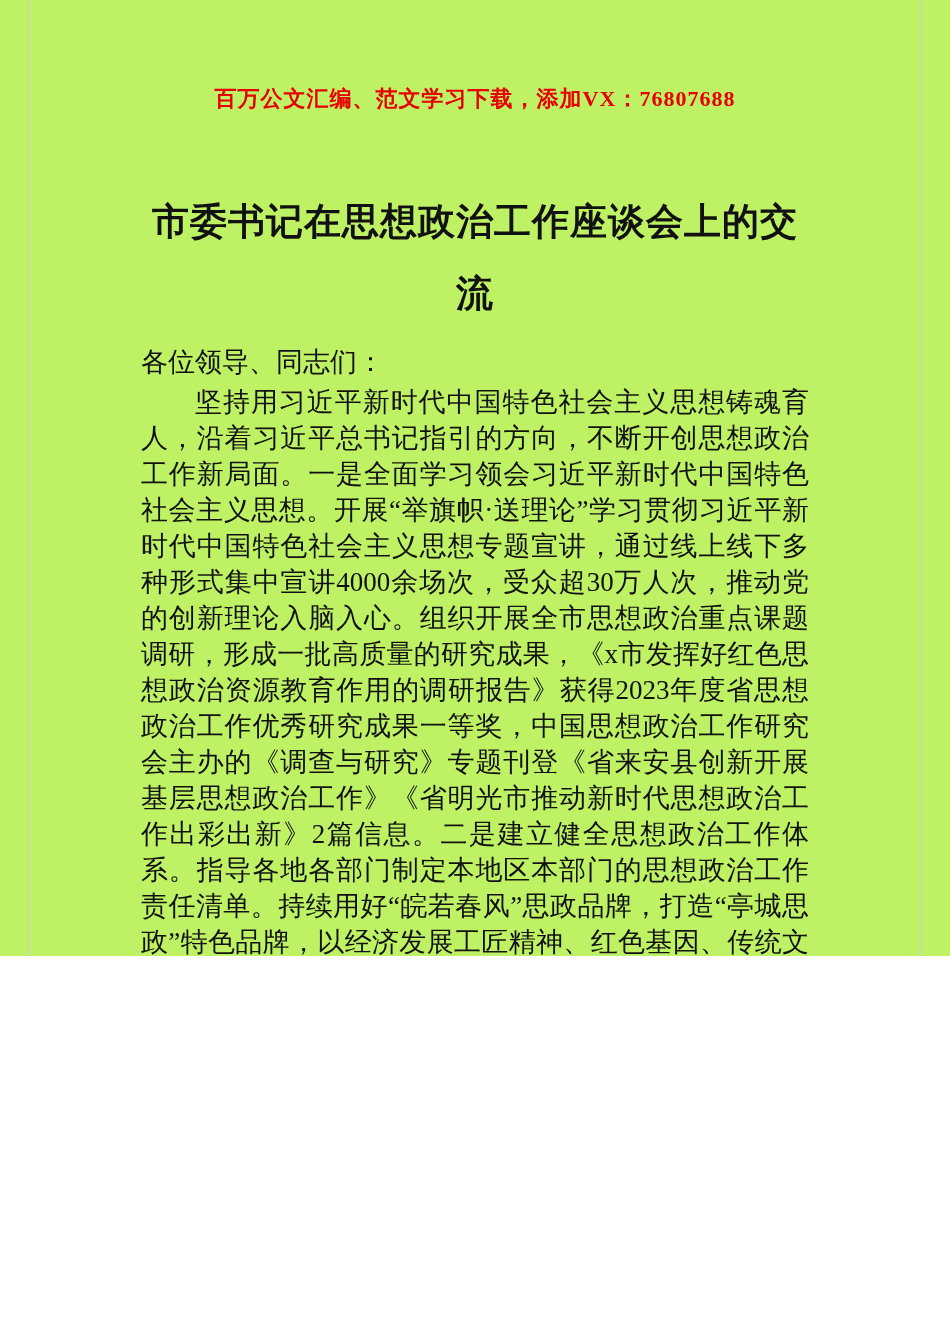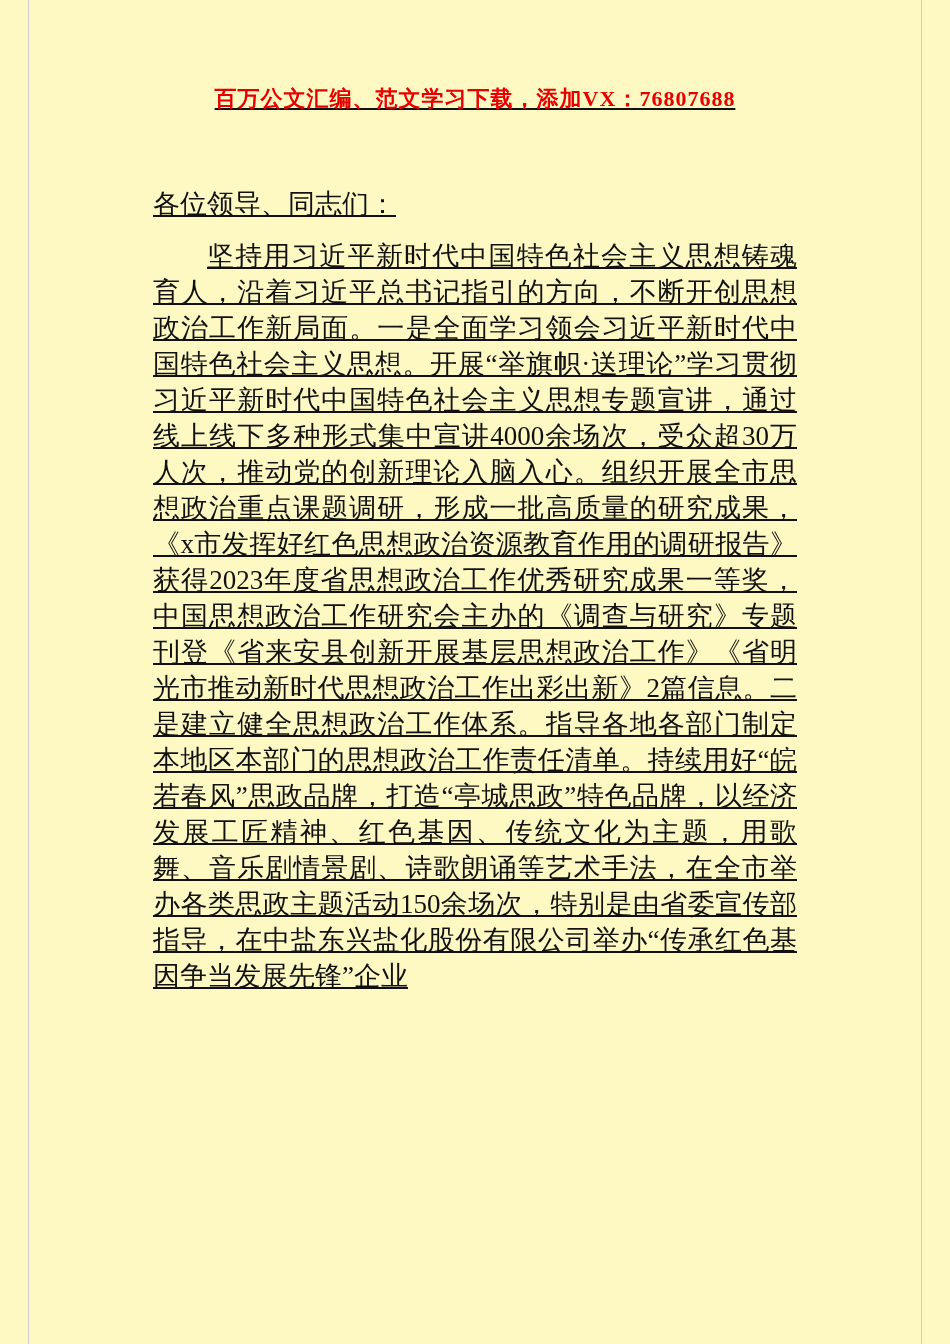--- a/index.html
+++ b/index.html
@@ -5,24 +5,23 @@
   
   html, body { margin: 0; padding: 0; }
   body {
     background: #ffffff;
     font-family: "Liberation Serif", "DejaVu Serif", serif;
     color: #111111;
   }
   .page {
     position: relative;
     width: 950px;
-    height: 1344px;
-    background: #fef9c3;
+    height: 956px;
+    background: #bef264;
     overflow: hidden;
-    text-decoration: underline;
   }
   .page-edge {
     position: absolute;
     top: 0;
     bottom: 0;
     width: 1px;
     background: #cccccc;
   }
   .page-edge.left  { left: 28px; }
   .page-edge.right { right: 28px; }
@@ -47,38 +46,39 @@
     line-height: 72px;
     font-weight: 700;
     letter-spacing: 1px;
   }
   .body-text {
     margin-top: 14px;
     font-size: 27px;
     line-height: 36px;
     text-align: justify;
   }
-  .body-text p { margin: 16px; }
+  .body-text p { margin: 4px; }
   .salutation { text-indent: 0; }
   .para { text-indent: 2em; }
   .heading { font-weight: 700; }
 </style>
 </head>
 <body>
 
 <div class="page">
 
   <div class="page-edge left"></div>
   <div class="page-edge right"></div>
 
   <div class="promo">百万公文汇编、范文学习下载，添加VX：76807688</div>
 
   <div class="doc">
 
     <div class="title">
+      <div>市委书记在思想政治工作座谈会上的交流</div>
     </div>
 
     <div class="body-text">
       <p class="salutation">各位领导、同志们：</p>
 
 
 
       <p class="para">坚持用习近平新时代中国特色社会主义思想铸魂育人，沿着习近平总书记指引的方向，不断开创思想政治工作新局面。一是全面学习领会习近平新时代中国特色社会主义思想。开展“举旗帜·送理论”学习贯彻习近平新时代中国特色社会主义思想专题宣讲，通过线上线下多种形式集中宣讲4000余场次，受众超30万人次，推动党的创新理论入脑入心。组织开展全市思想政治重点课题调研，形成一批高质量的研究成果，《x市发挥好红色思想政治资源教育作用的调研报告》获得2023年度省思想政治工作优秀研究成果一等奖，中国思想政治工作研究会主办的《调查与研究》专题刊登《省来安县创新开展基层思想政治工作》《省明光市推动新时代思想政治工作出彩出新》2篇信息。二是建立健全思想政治工作体系。指导各地各部门制定本地区本部门的思想政治工作责任清单。持续用好“皖若春风”思政品牌，打造“亭城思政”特色品牌，以经济发展工匠精神、红色基因、传统文化为主题，用歌舞、音乐剧情景剧、诗歌朗诵等艺术手法，在全市举办各类思政主题活动150余场次，特别是由省委宣传部指导，在中盐东兴盐化股份有限公司举办“传承红色基因争当发展先锋”企业</p>
     </div>
 

